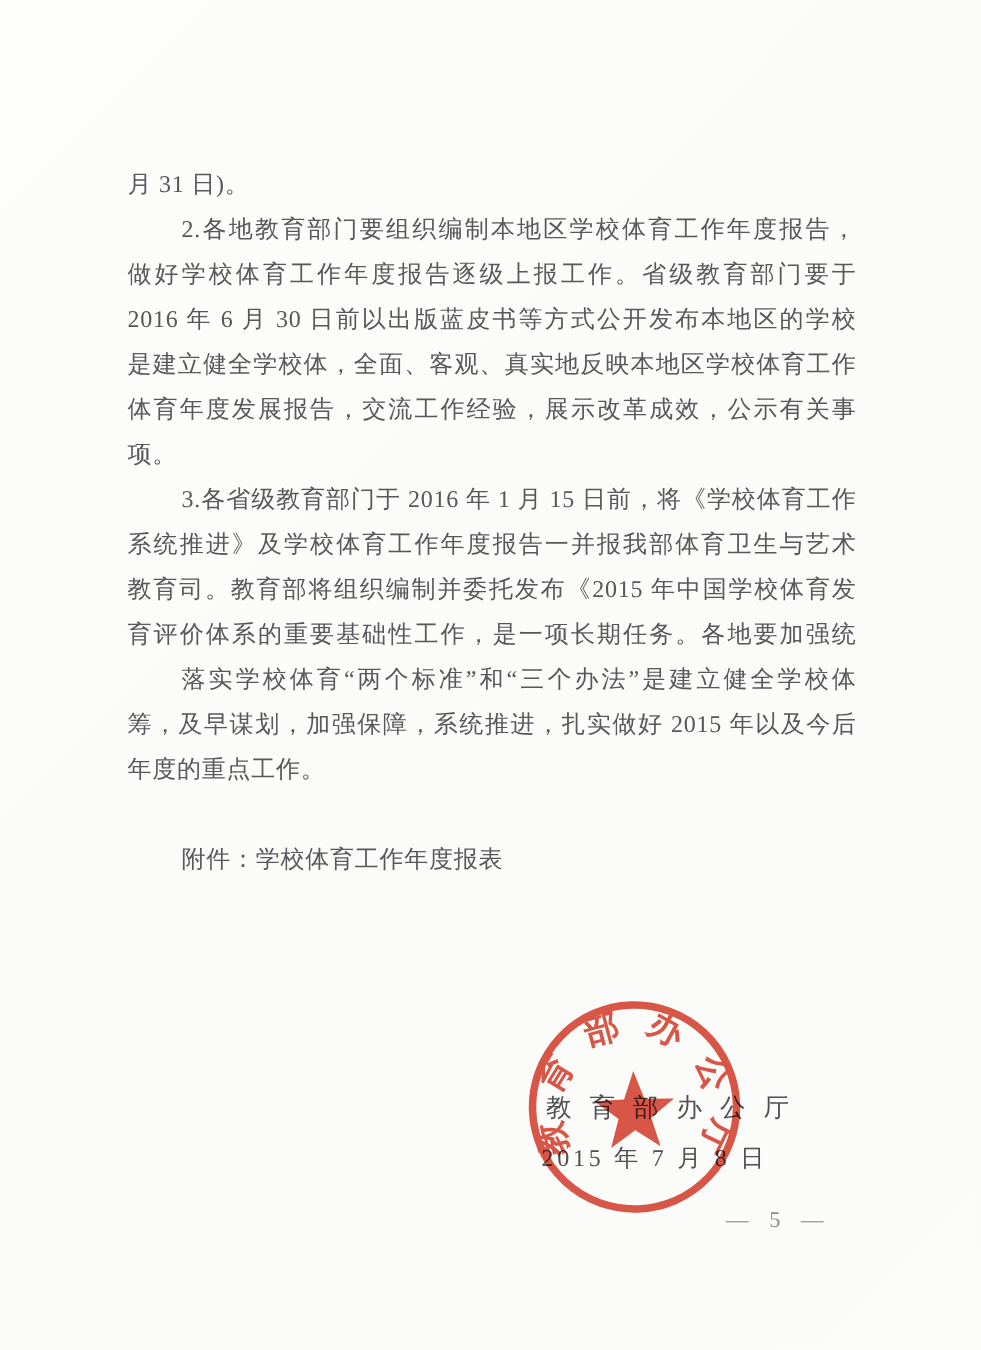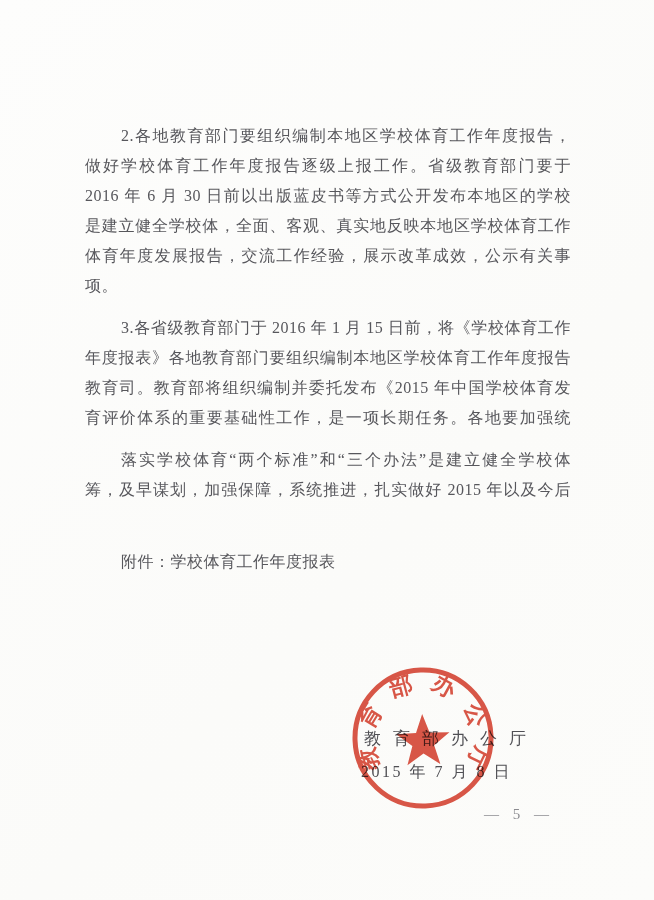--- a/index.html
+++ b/index.html
@@ -22,21 +22,21 @@
     line-height: 30px;
     letter-spacing: 0.5px;
   }
   .line { height: 30px; white-space: nowrap; }
   .line.full {
     white-space: normal;
     text-align: justify;
     text-align-last: justify;
     overflow: hidden;
   }
-  .line.indent { text-indent: 36px; margin-top: 12px; }
+  .line.indent { text-indent: 36px; }
   .spacer { height: 30px; }
   .attach { margin-top: 0; }
   .signature-agency {
     position: absolute;
     left: 364px; top: 727px;
     color: #4f4f54;
     font-size: 17px;
     letter-spacing: 12px;
     white-space: nowrap;
   }
@@ -65,32 +65,34 @@
     letter-spacing: 5px;
     white-space: nowrap;
   }
 </style>
 </head>
 <body>
 
 <div class="page">
 
   <div class="body-text">
+    <div class="line">月 31 日)。</div>
     <div class="line full indent">2.各地教育部门要组织编制本地区学校体育工作年度报告，</div>
     <div class="line full">做好学校体育工作年度报告逐级上报工作。省级教育部门要于</div>
     <div class="line full">2016 年 6 月 30 日前以出版蓝皮书等方式公开发布本地区的学校</div>
     <div class="line full">是建立健全学校体，全面、客观、真实地反映本地区学校体育工作</div>
     <div class="line full">体育年度发展报告，交流工作经验，展示改革成效，公示有关事</div>
     <div class="line">项。</div>
     <div class="line full indent">3.各省级教育部门于 2016 年 1 月 15 日前，将《学校体育工作</div>
-    <div class="line full">年度报表》各地教育部门要组织编制本地区学校体育工作年度报告</div>
+    <div class="line full">系统推进》及学校体育工作年度报告一并报我部体育卫生与艺术</div>
     <div class="line full">教育司。教育部将组织编制并委托发布《2015 年中国学校体育发</div>
     <div class="line full">育评价体系的重要基础性工作，是一项长期任务。各地要加强统</div>
     <div class="line full indent">落实学校体育“两个标准”和“三个办法”是建立健全学校体</div>
     <div class="line full">筹，及早谋划，加强保障，系统推进，扎实做好 2015 年以及今后各</div>
+    <div class="line">年度的重点工作。</div>
     <div class="spacer"></div>
     <div class="line indent attach">附件：学校体育工作年度报表</div>
   </div>
 
   <div class="signature-agency">教育部办公厅</div>
   <div class="signature-date">2015 年 7 月 8 日</div>
 
   <svg class="seal" viewBox="0 0 152 152" xmlns="http://www.w3.org/2000/svg">
     <circle cx="76" cy="76" r="68" fill="none" stroke="#d6402e" stroke-width="5"></circle>
     <polygon fill="#d6402e" points="76,52 82.8,70.7 102.6,71.3 86.9,83.6 92.5,102.7 76,91.5 59.5,102.7 65.1,83.6 49.4,71.3 69.2,70.7"></polygon>

